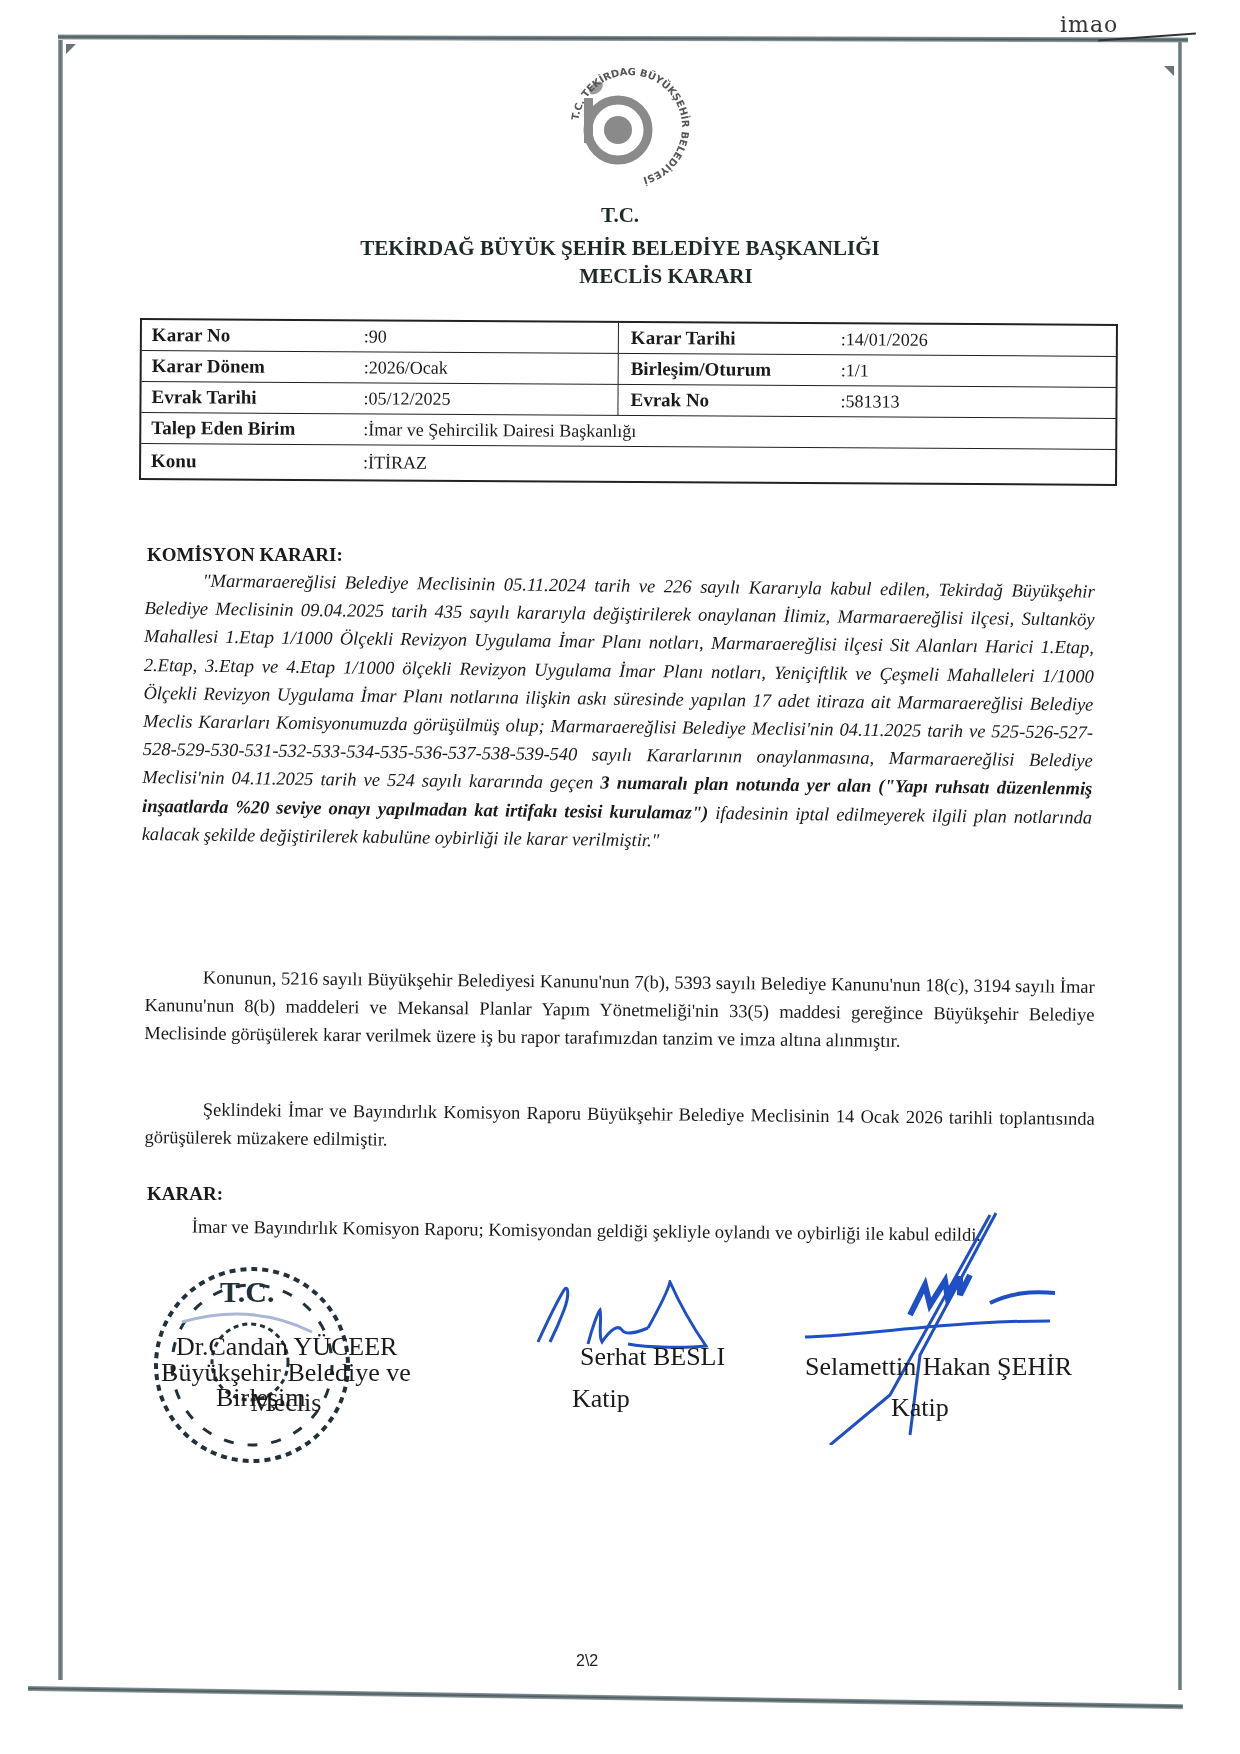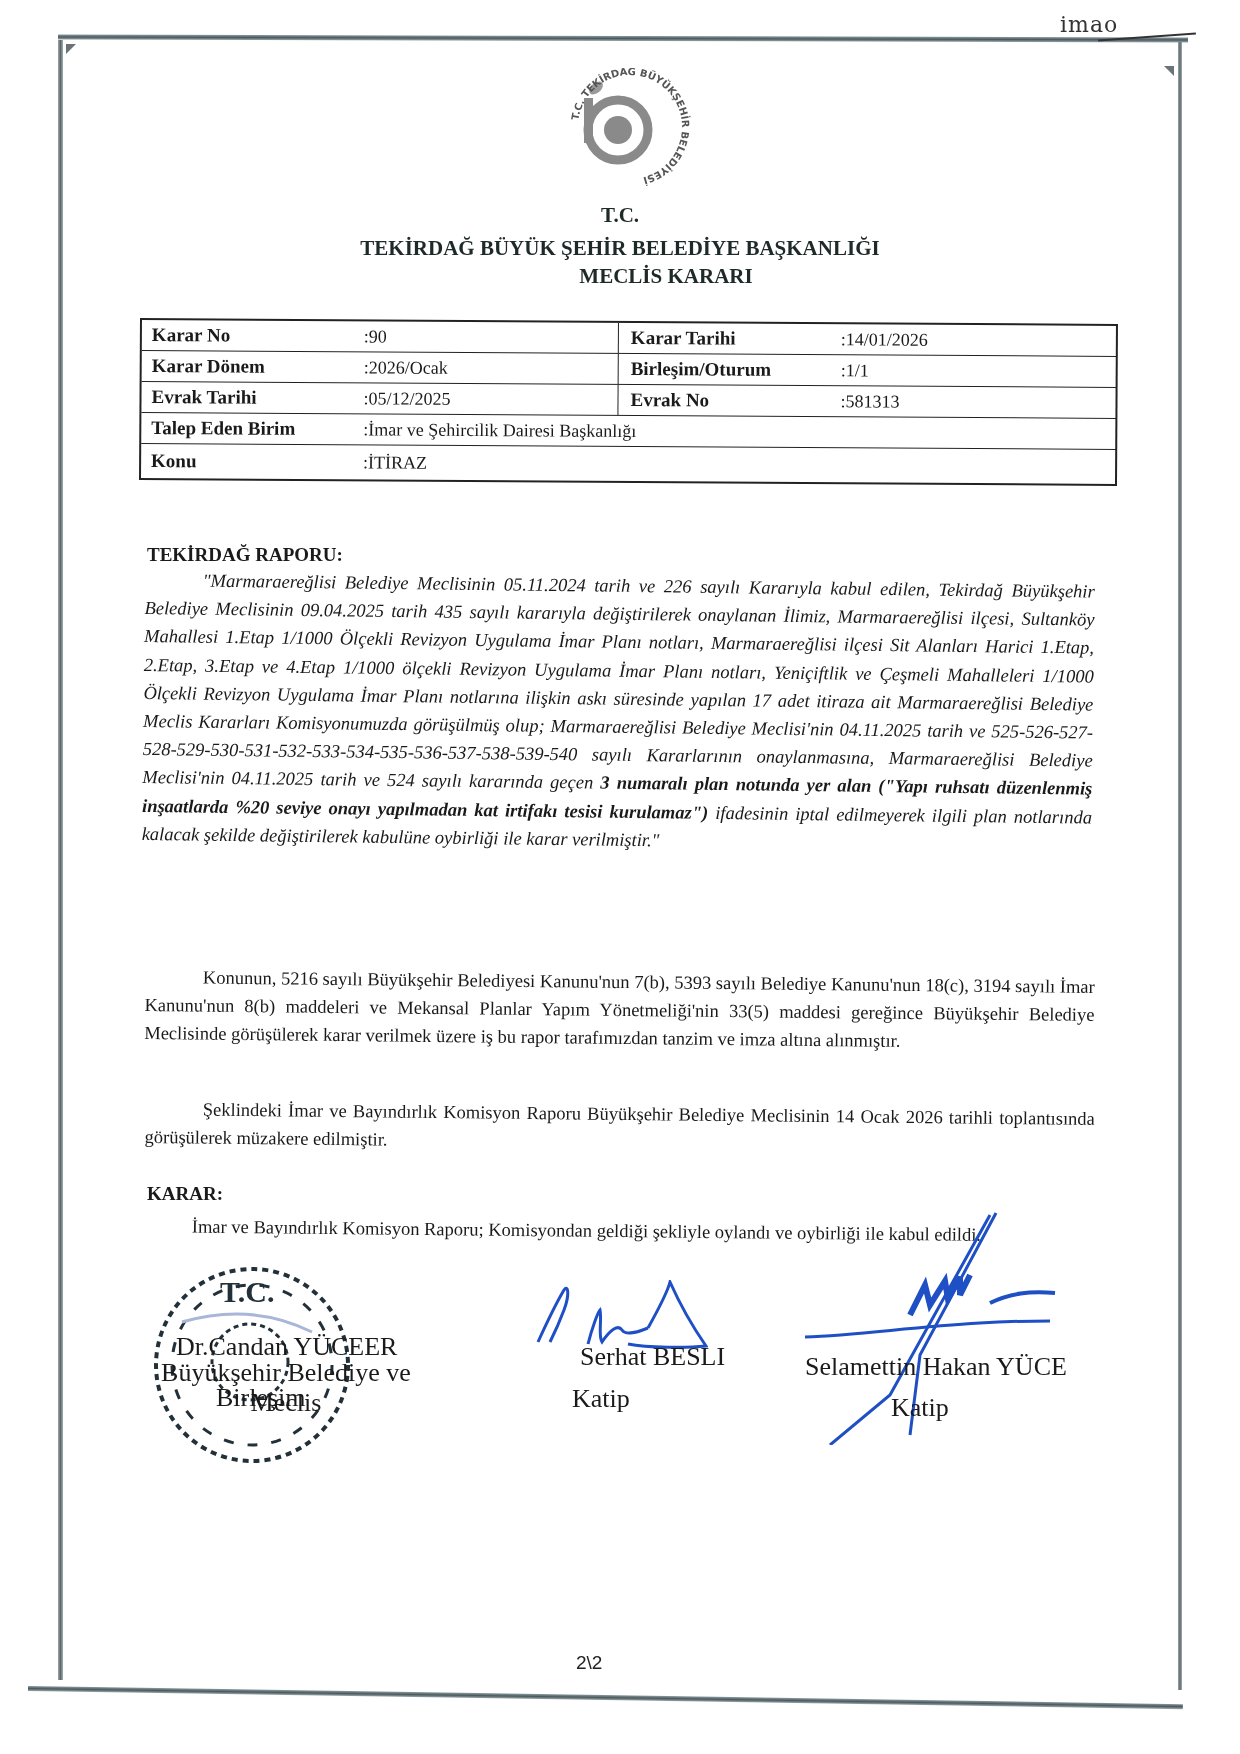--- a/index.html
+++ b/index.html
@@ -62,21 +62,21 @@
   .sig-1-role2 { left:216px; top:1383px; }
   .sig-2-name { left:536px; top:1342px;margin-left:44px; }
   .sig-2-role { left:572px; top:1384px; }
   .sig-3-name { left:805px; top:1352px; }
   .sig-3-role { left:891px; top:1393px; }
 
   .stamp { position:absolute; left:142px; top:1262px; width:220px; height:206px; }
   .sign2 { position:absolute; left:528px; top:1280px; width:180px; height:72px; }
   .sign3 { position:absolute; left:800px; top:1195px; width:260px; height:250px; }
 
-  .page-no { position:absolute; left:576px; top:1652px; font-family:"Liberation Sans", sans-serif; font-size:19px; color:#222; }
+  .page-no { position:absolute; left:576px; top:1652px; font-family:"Liberation Sans", sans-serif; font-size:16px; color:#222; }
 </style>
 </head>
 <body>
 
 <div class="frame-top"></div>
 <div class="frame-left"></div>
 <div class="frame-right"></div>
 <div class="frame-bottom"></div>
 <div class="corner tl"></div>
 <div class="corner tr"></div>
@@ -123,21 +123,21 @@
   <div class="row">
     <span class="lbl">Talep Eden Birim</span>
     <span class="val-wide">:İmar ve Şehircilik Dairesi Başkanlığı</span>
   </div>
   <div class="row">
     <span class="lbl">Konu</span>
     <span class="val-wide">:İTİRAZ</span>
   </div>
 </div>
 
-<div class="section-title st-komisyon">TEKİRDAĞ RAPORU:</div>
+<div class="section-title st-komisyon">KOMİSYON KARARI:</div>
 <div class="para para-italic"><span class="indent"></span><span>"Marmaraereğlisi Belediye Meclisinin 05.11.2024 tarih ve 226 sayılı Kararıyla kabul edilen, Tekirdağ Büyükşehir Belediye Meclisinin 09.04.2025 tarih 435 sayılı kararıyla değiştirilerek onaylanan İlimiz, Marmaraereğlisi ilçesi, Sultanköy Mahallesi 1.Etap 1/1000 Ölçekli Revizyon Uygulama İmar Planı notları, Marmaraereğlisi ilçesi Sit Alanları Harici 1.Etap, 2.Etap, 3.Etap ve 4.Etap 1/1000 ölçekli Revizyon Uygulama İmar Planı notları, Yeniçiftlik ve Çeşmeli Mahalleleri 1/1000 Ölçekli Revizyon Uygulama İmar Planı notlarına ilişkin askı süresinde yapılan 17 adet itiraza ait Marmaraereğlisi Belediye Meclis Kararları Komisyonumuzda görüşülmüş olup; Marmaraereğlisi Belediye Meclisi'nin 04.11.2025 tarih ve 525-526-527-528-529-530-531-532-533-534-535-536-537-538-539-540 sayılı Kararlarının onaylanmasına, Marmaraereğlisi Belediye Meclisi'nin 04.11.2025 tarih ve 524 sayılı kararında geçen </span><b class="em">3 numaralı plan notunda yer alan ("Yapı ruhsatı düzenlenmiş inşaatlarda %20 seviye onayı yapılmadan kat irtifakı tesisi kurulamaz")</b><span> ifadesinin iptal edilmeyerek ilgili plan notlarında kalacak şekilde değiştirilerek kabulüne oybirliği ile karar verilmiştir."</span></div>
 
 <div class="para para-legal"><span class="indent"></span><span>Konunun, 5216 sayılı Büyükşehir Belediyesi Kanunu'nun 7(b), 5393 sayılı Belediye Kanunu'nun 18(c), 3194 sayılı İmar Kanunu'nun 8(b) maddeleri ve Mekansal Planlar Yapım Yönetmeliği'nin 33(5) maddesi gereğince Büyükşehir Belediye Meclisinde görüşülerek karar verilmek üzere iş bu rapor tarafımızdan tanzim ve imza altına alınmıştır.</span></div>
 
 <div class="para para-sekil"><span class="indent"></span><span>Şeklindeki İmar ve Bayındırlık Komisyon Raporu Büyükşehir Belediye Meclisinin 14 Ocak 2026 tarihli toplantısında görüşülerek müzakere edilmiştir.</span></div>
 
 <div class="section-title st-karar">KARAR:</div>
 <div class="para para-karar"><span class="indent"></span><span>İmar ve Bayındırlık Komisyon Raporu; Komisyondan geldiği şekliyle oylandı ve oybirliği ile kabul edildi.</span></div>
 
 <svg class="stamp" viewBox="0 0 220 206">
@@ -163,16 +163,16 @@
   <path d="M190 108 C210 98 230 96 255 98" fill="none" stroke="#1f4fc4" stroke-width="4"></path>
 </svg>
 
 <div class="sig sig-1-name">Dr.Candan YÜCEER</div>
 <div class="sig sig-1-role">Büyükşehir Belediye ve Meclis</div>
 <div class="sig sig-1-role2">Birleşim</div>
 
 <div class="sig sig-2-name">Serhat BESLI</div>
 <div class="sig sig-2-role">Katip</div>
 
-<div class="sig sig-3-name">Selamettin Hakan YÜCE</div>
+<div class="sig sig-3-name">Selamettin Hakan ŞEHİR</div>
 <div class="sig sig-3-role">Katip</div>
 
 <div class="page-no">2\2</div>
 
 </body></html>

